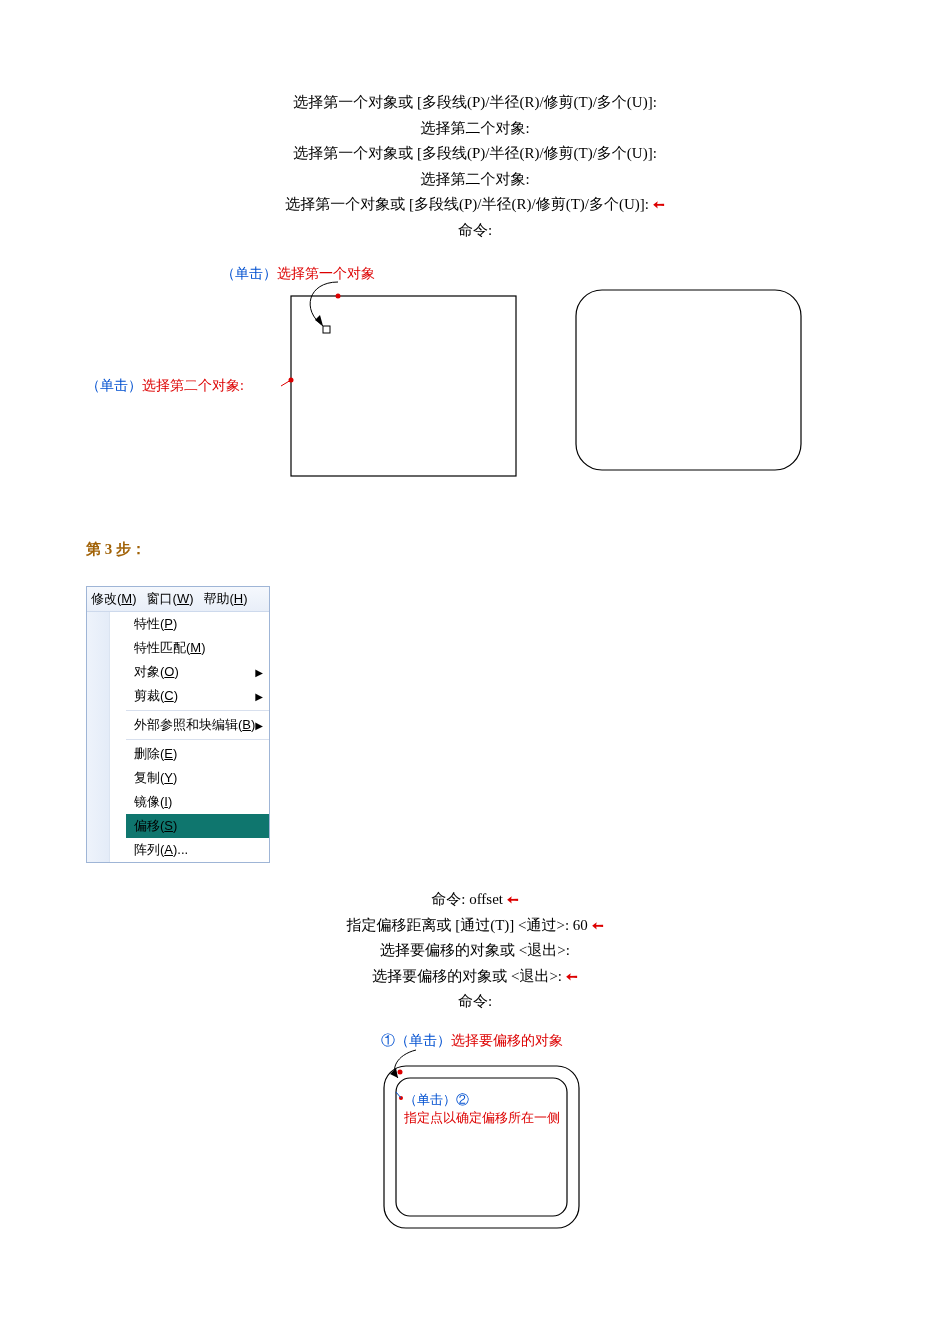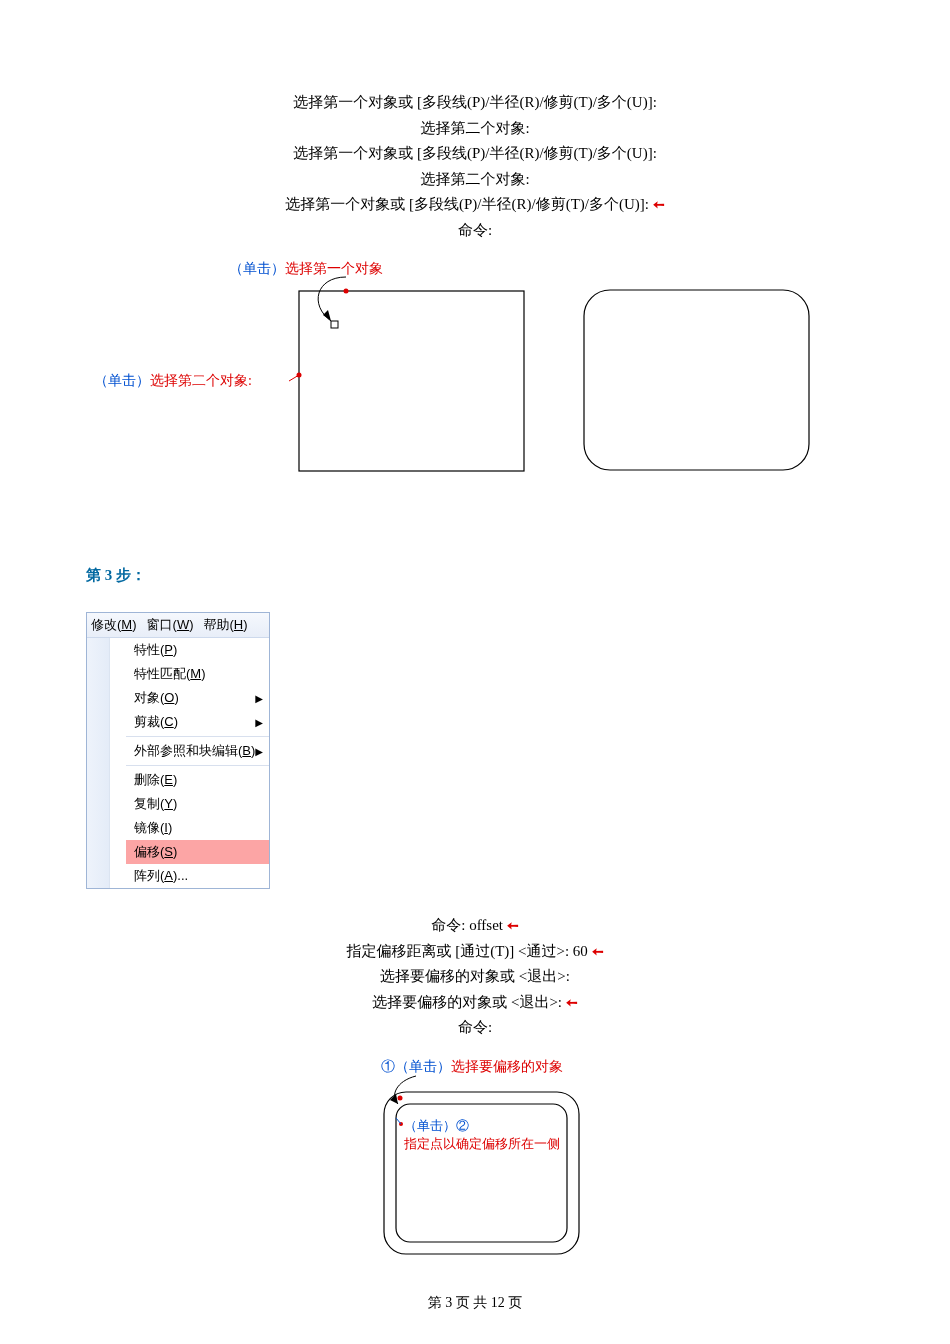--- a/index.html
+++ b/index.html
@@ -24,29 +24,29 @@
   .enter-icon {
     display: inline-block;
     color: #d00;
     font-weight: bold;
     transform: scaleX(-1) rotate(45deg);
     margin-left: 4px;
     font-size: 14px;
   }
   .figure-row {
     display: flex;
-    align-items: flex-start;
+    align-items: center;
     margin-top: 12px;
-    margin-left: 8px;
+    margin-left: 0;
   }
   .svg-wrap { display: block; }
   .step-heading {
-    color: #0369a1;
+    color: #a16207;
     font-weight: bold;
-    margin-top: 81px;
+    margin-top: 55px;
     margin-bottom: 2px;
   }
   
   .menu {
     width: 182px;
     border: 1px solid #9fb5d6;
     font-family: "SimSun", "宋体", sans-serif;
     font-size: 13px;
     background: #fff;
     margin-top: 27px;
@@ -69,21 +69,21 @@
     border-right: 1px solid #dbe4f1;
   }
   .menu-items { flex: 1; padding-left: 16px; }
   .menu-item {
     padding: 3px 6px 3px 8px;
     display: flex;
     align-items: center;
     justify-content: space-between;
     white-space: nowrap;
   }
-  .menu-item.highlight { background: #fca5a5; text-align: center; }
+  .menu-item.highlight { background: #0f766e; text-align: center; }
   .menu-sep {
     height: 1px;
     background: #d8e0ee;
     margin: 2px 0 2px 0;
   }
   .menu-arrow {
     font-size: 10px;
     color: #000;
   }
   .underline-hot { text-decoration: underline; }
@@ -207,15 +207,14 @@
       <circle cx="34" cy="42" r="2.5" fill="#d00"></circle>
 
       <text x="38" y="74" font-size="13"><tspan fill="#0050d0">（单击）</tspan><tspan fill="#0050d0">②</tspan></text>
       <text x="38" y="92" font-size="13" fill="#d00">指定点以确定偏移所在一侧</text>
 
       <circle cx="35" cy="68" r="2" fill="#d00"></circle>
       <line x1="35" y1="68" x2="30" y2="62" stroke="#0050d0" stroke-width="1"></line>
     </svg>
   </div>
 
-  <div class="footer" id="footer">第 3 页 共 12 页</div>
 
 </div>
 
 </body></html>

